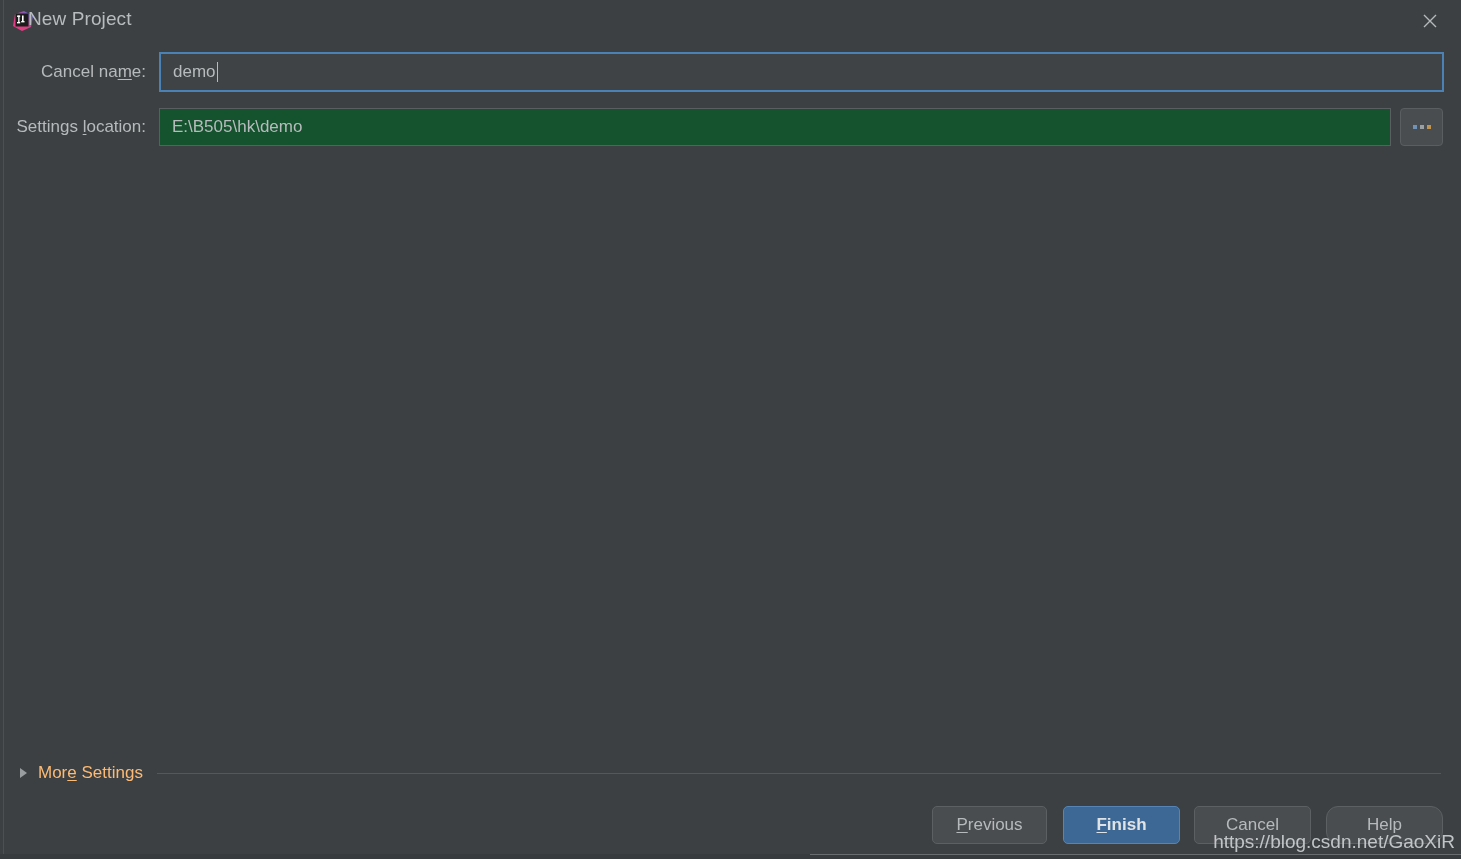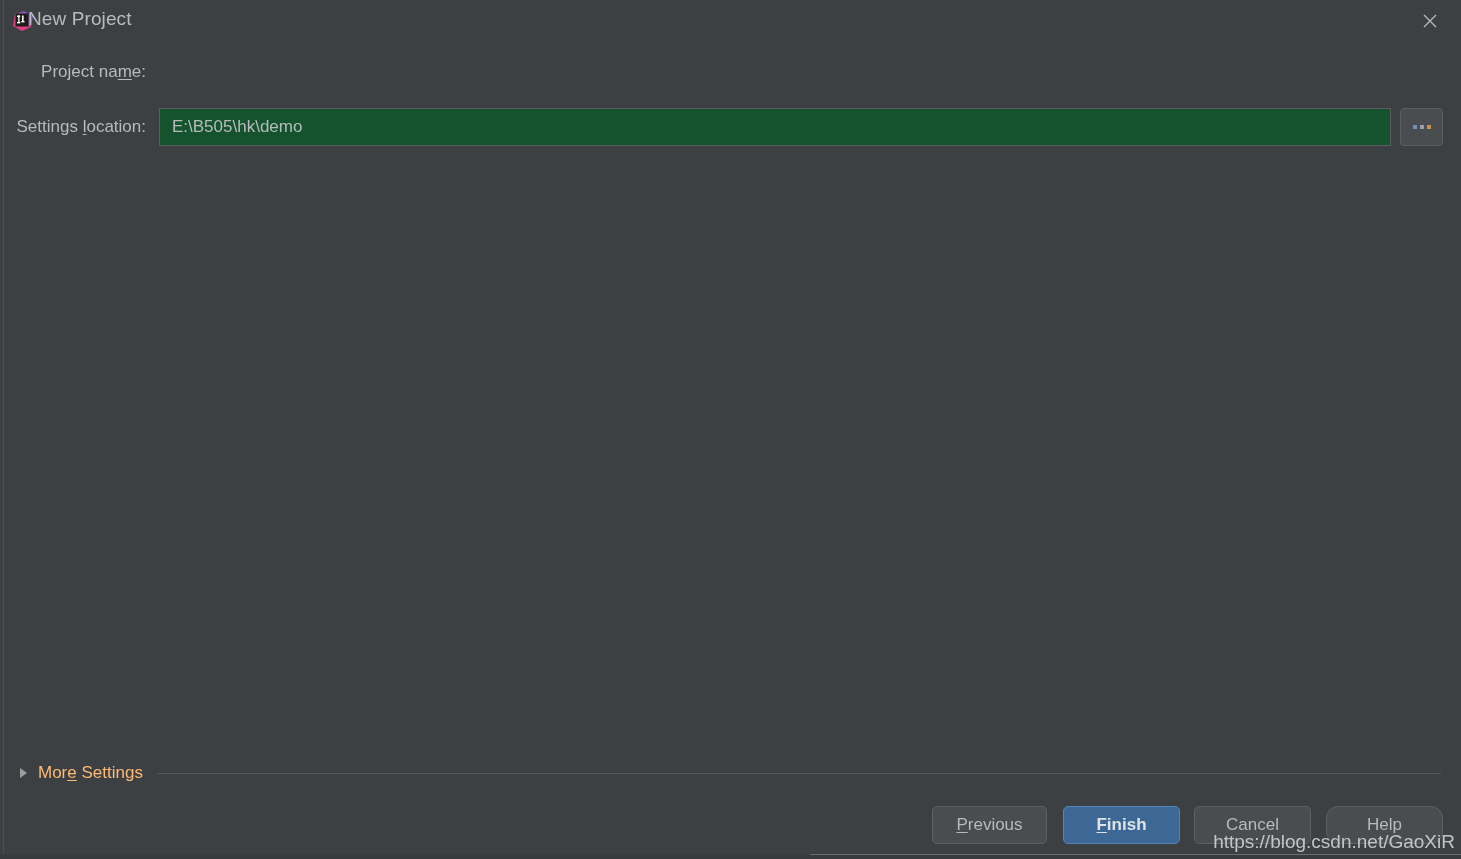--- a/index.html
+++ b/index.html
@@ -233,23 +233,27 @@
     <div class="title-text">New Project</div>
 
     <div class="close-btn">
       <svg width="16" height="16" viewBox="0 0 16 16">
         <path d="M2 2 L14 14 M14 2 L2 14" stroke="#b6b9bb" stroke-width="1.4" fill="none"></path>
       </svg>
     </div>
   </div>
 
   <div class="field-label label-name">
-    <span>Project na</span><span class="mn">m</span><span>e:</span>
-  </div>
-
+    <span>Cancel na</span><span class="mn">m</span><span>e:</span>
+  </div>
+
+  <div class="text-input name-input">
+    <span>demo</span>
+      <span class="caret"></span>
+  </div>
 
   <div class="field-label label-location">
     <span>Settings </span><span class="mn">l</span><span>ocation:</span>
   </div>
 
   <div class="text-input loc-input">
     <span>E:\B505\hk\demo</span>
   </div>
 
   <div class="browse-btn">

